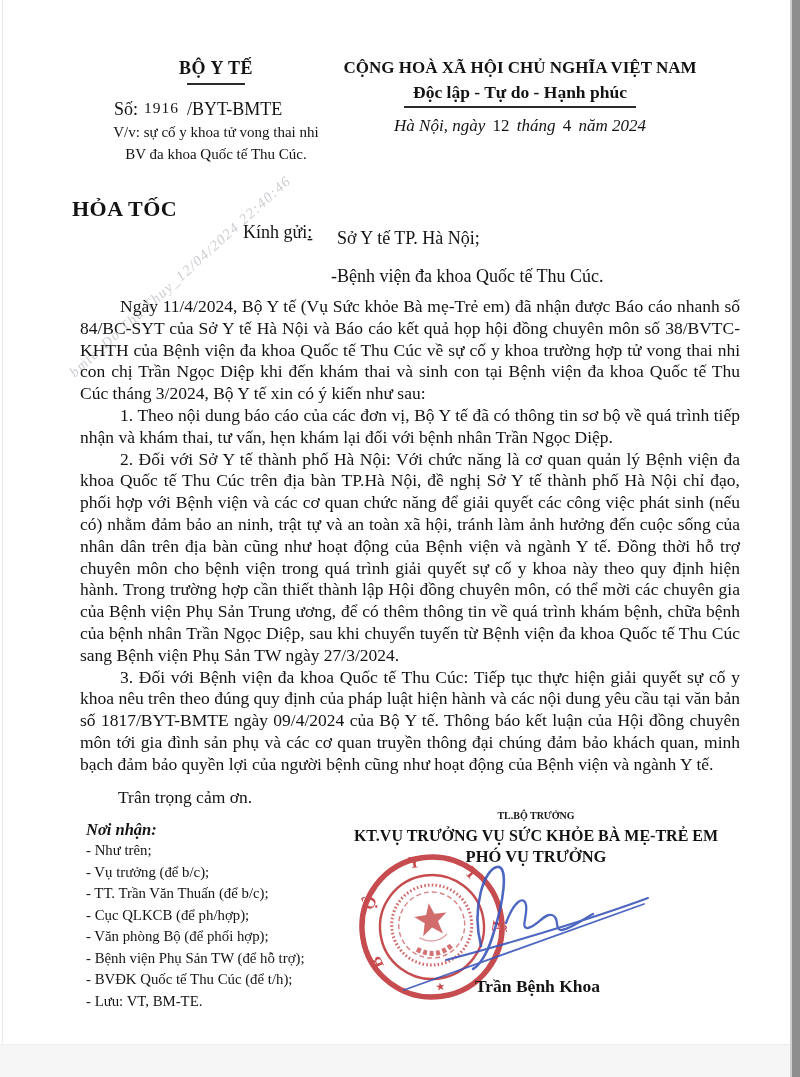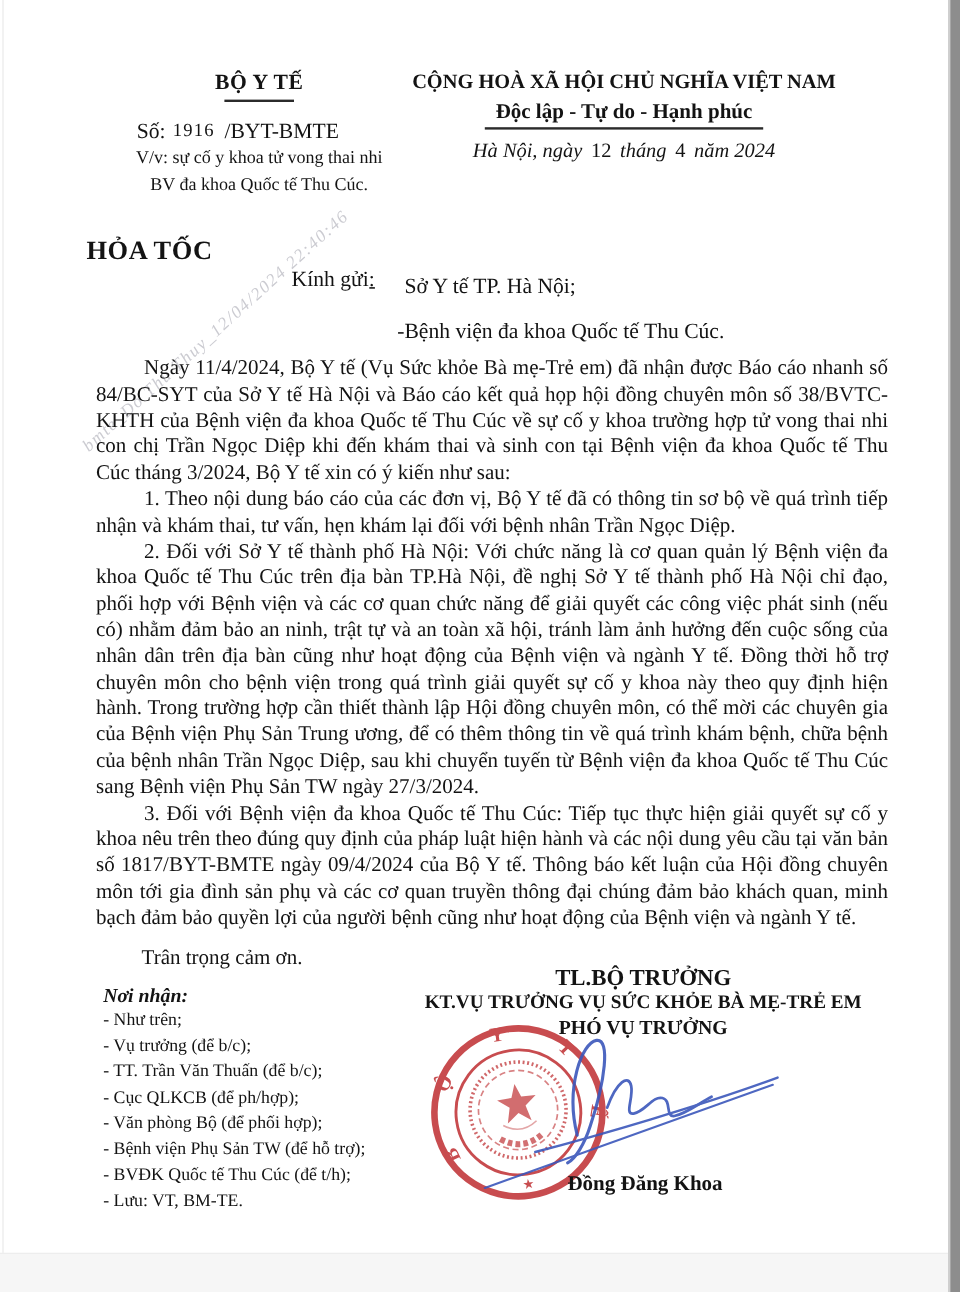--- a/index.html
+++ b/index.html
@@ -36,21 +36,21 @@
   .body-text{position:absolute;left:80px;top:296px;width:660px;font-size:17.5px;line-height:21.8px;text-align:justify;}
   .body-text p{margin:0;text-indent:40px;}
   .closing{position:absolute;left:118px;top:787px;font-size:17.5px;}
   
   .noi-nhan{position:absolute;left:86px;top:820px;width:300px;}
   .noi-nhan-label{font-weight:bold;font-style:italic;font-size:16.5px;}
   .noi-nhan-item{font-size:14.8px;line-height:21.5px;}
   .noi-nhan-item:first-of-type{margin-top:4px;}
   
   .signer-block{position:absolute;left:330px;top:806px;width:412px;text-align:center;font-weight:bold;}
-  .auth1{font-size:19px;line-height:20px;}
+  .auth1{font-size:10px;line-height:20px;}
   .auth2{font-size:16px;line-height:20px;white-space:nowrap;}
   .auth3{font-size:16.5px;line-height:21px;}
   .seal{position:absolute;left:356px;top:850px;color:#c2393c;}
   .ink{position:absolute;left:386px;top:850px;color:#3b57bb;z-index:3;}
   .signer-name{position:absolute;left:440px;top:976px;width:195px;text-align:center;font-weight:bold;font-size:17.5px;}
 </style>
 </head>
 <body>
 
 <div class="page">
@@ -140,15 +140,15 @@
 
   <svg class="ink" width="272" height="146" viewBox="0 0 272 146">
     <g fill="none" stroke="currentColor" stroke-linecap="round" opacity="0.9">
       <path d="M95,96 C85,56 99,19 111,17 C123,15 118,52 106,88 C101,104 93,116 87,119" stroke-width="2.6"></path>
       <path d="M120,73 C128,51 138,45 140,55 C142,65 134,79 142,78 C152,76 158,63 166,65 C174,67 168,81 176,80 C186,78 197,69 207,64" stroke-width="2.3"></path>
       <path d="M60,110 C110,97 200,71 262,48" stroke-width="2"></path>
       <path d="M258,54 L18,140" stroke-width="1.8"></path>
     </g>
   </svg>
 
-  <div class="signer-name">Đồng Đăng Khoa</div>
+  <div class="signer-name">Trần Bệnh Khoa</div>
 
 </div>
 
 </body></html>

